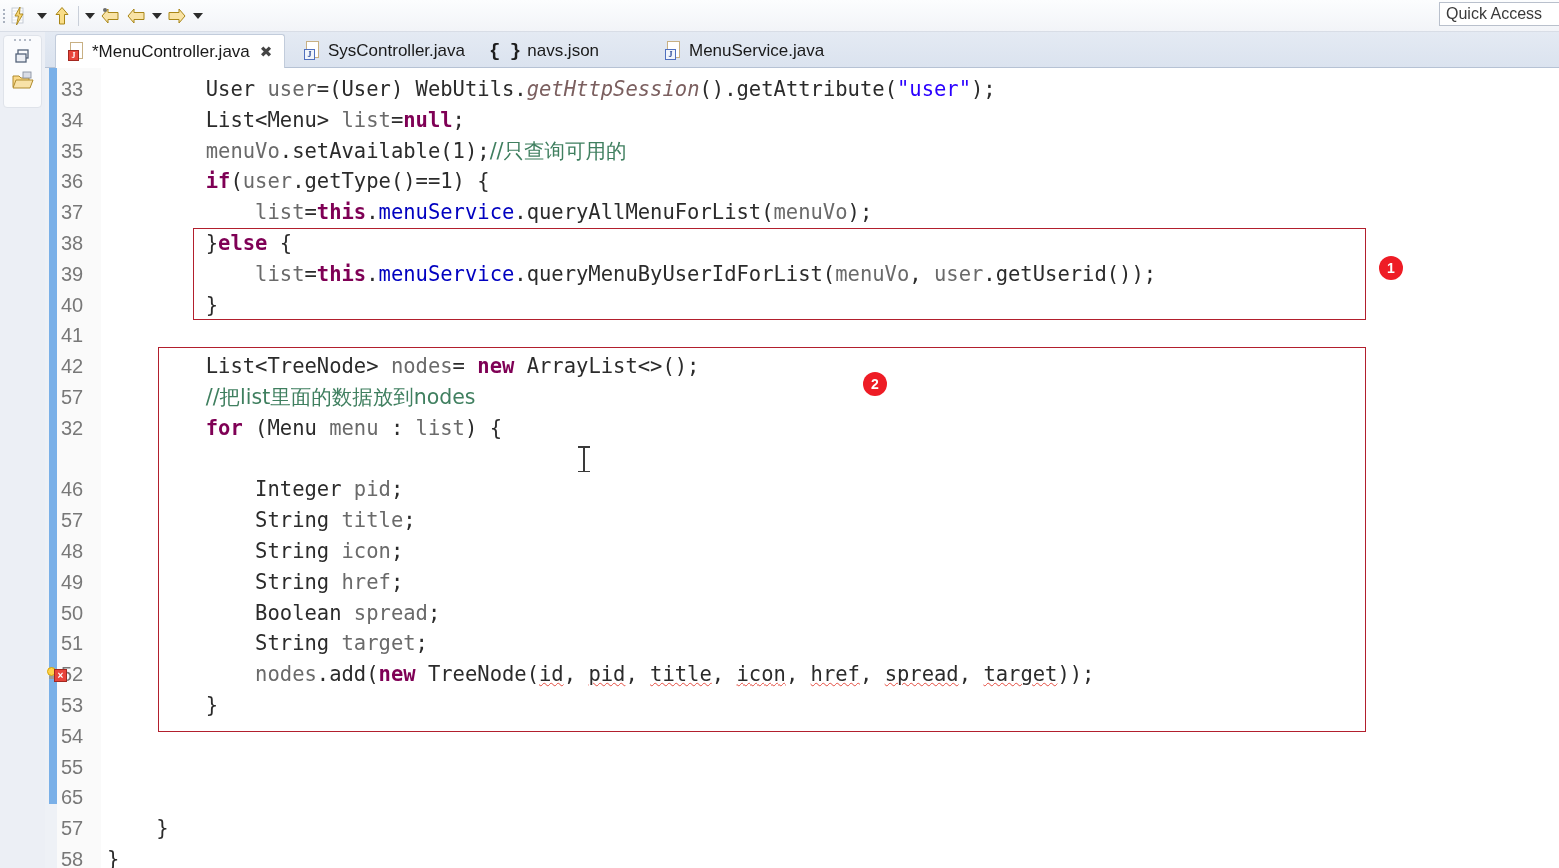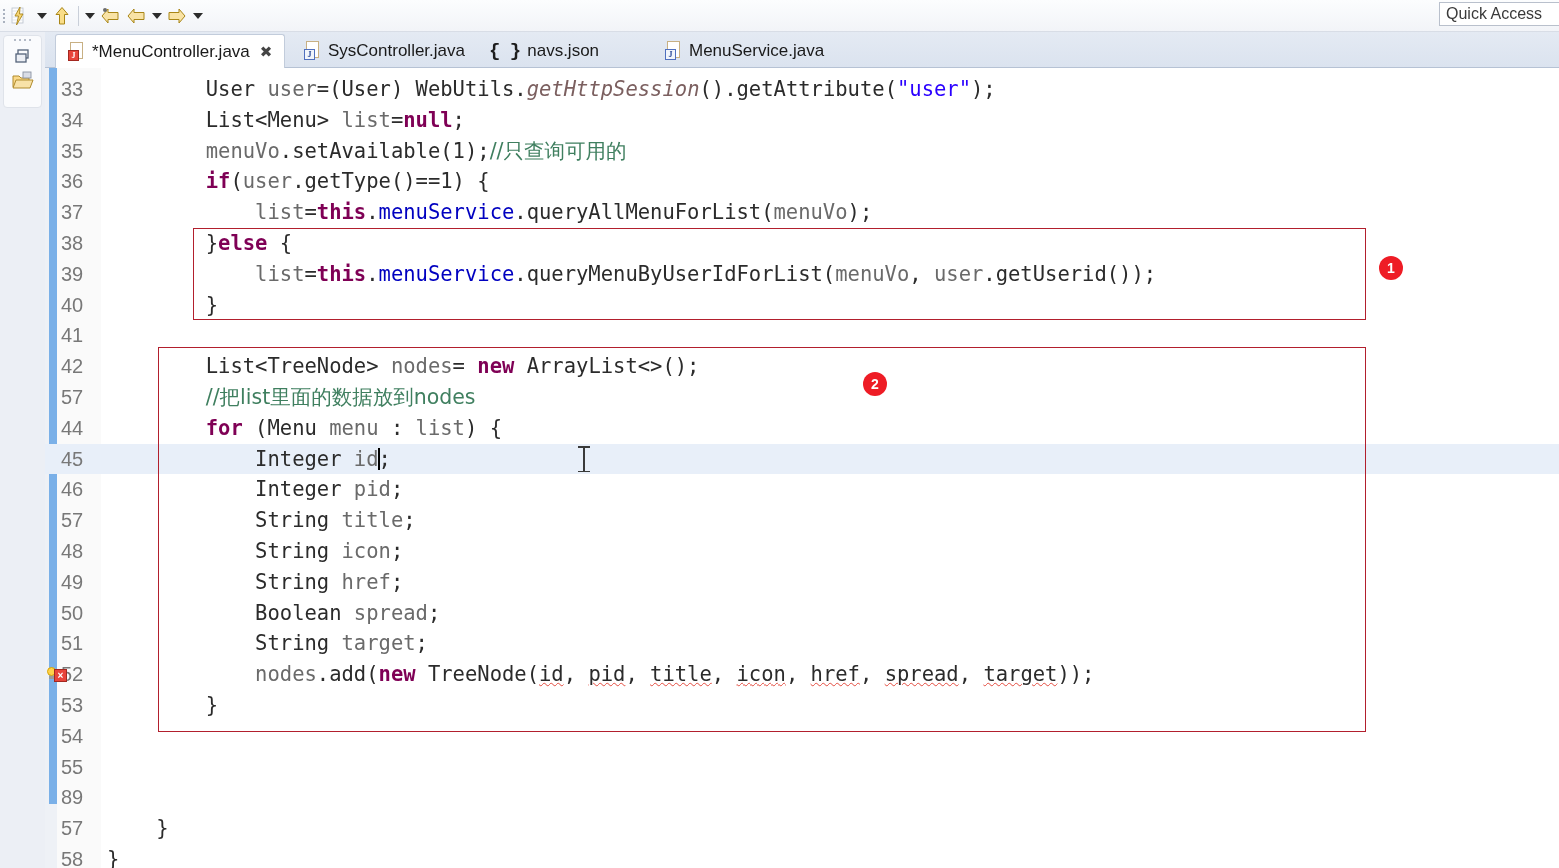--- a/index.html
+++ b/index.html
@@ -429,33 +429,32 @@
         <div class="line" style="top: 36.8px;"><span class="lnum">34</span><span class="ltext"><span class="plain">        </span><span class="plain">List&lt;Menu&gt;</span><span class="plain"> </span><span class="ident">list</span><span class="plain">=</span><span class="kw">null</span><span class="plain">;</span></span></div>
         <div class="line" style="top: 67.6px;"><span class="lnum">35</span><span class="ltext"><span class="plain">        </span><span class="ident">menuVo</span><span class="plain">.setAvailable(1);</span><span class="cmt-zh">//只查询可用的</span></span></div>
         <div class="line" style="top: 98.4px; text-decoration: underline;"><span class="lnum">36</span><span class="ltext"><span class="plain">        </span><span class="kw">if</span><span class="plain">(</span><span class="ident">user</span><span class="plain">.getType()==1) {</span></span></div>
         <div class="line" style="top: 129.2px;"><span class="lnum">37</span><span class="ltext"><span class="plain">            </span><span class="ident">list</span><span class="plain">=</span><span class="kw">this</span><span class="plain">.</span><span class="fld">menuService</span><span class="plain">.queryAllMenuForList(</span><span class="ident">menuVo</span><span class="plain">);</span></span></div>
         <div class="line" style="top: 160px;"><span class="lnum">38</span><span class="ltext"><span class="plain">        }</span><span class="kw">else</span><span class="plain"> {</span></span></div>
         <div class="line" style="top: 190.8px;"><span class="lnum">39</span><span class="ltext"><span class="plain">            </span><span class="ident">list</span><span class="plain">=</span><span class="kw">this</span><span class="plain">.</span><span class="fld">menuService</span><span class="plain">.queryMenuByUserIdForList(</span><span class="ident">menuVo</span><span class="plain">, </span><span class="ident">user</span><span class="plain">.getUserid());</span></span></div>
         <div class="line" style="top: 221.6px;"><span class="lnum">40</span><span class="ltext"><span class="plain">        }</span></span></div>
         <div class="line" style="top: 252.4px;"><span class="lnum">41</span><span class="ltext"></span></div>
         <div class="line" style="top: 283.2px;"><span class="lnum">42</span><span class="ltext"><span class="plain">        </span><span class="plain">List&lt;TreeNode&gt;</span><span class="plain"> </span><span class="ident">nodes</span><span class="plain">= </span><span class="kw">new</span><span class="plain"> ArrayList&lt;&gt;();</span></span></div>
         <div class="line" style="top: 314px;"><span class="lnum">57</span><span class="ltext"><span class="plain">        </span><span class="cmt-zh">//把list里面的数据放到nodes</span></span></div>
-        <div class="line" style="top: 344.8px;"><span class="lnum">44</span><span class="ltext"><span class="plain">        </span><span class="kw">for</span><span class="plain"> (</span><span class="plain">Menu</span><span class="plain"> </span><span class="ident">menu</span><span class="plain"> : </span><span class="ident">list</span><span class="plain">) {</span></span></div>
-        <div class="line current" style="top: 375.6px;"><span class="lnum">45</span><span class="ltext"><span class="plain">            </span><span class="plain">Integer</span><span class="plain"> </span><span class="ident">id</span><span class="caret"></span><span class="plain">;</span></span></div>
+        <div class="line" style="top: 344.8px;"><span class="lnum">32</span><span class="ltext"><span class="plain">        </span><span class="kw">for</span><span class="plain"> (</span><span class="plain">Menu</span><span class="plain"> </span><span class="ident">menu</span><span class="plain"> : </span><span class="ident">list</span><span class="plain">) {</span></span></div>
         <div class="line" style="top: 406.4px;"><span class="lnum">46</span><span class="ltext"><span class="plain">            </span><span class="plain">Integer</span><span class="plain"> </span><span class="ident">pid</span><span class="plain">;</span></span></div>
         <div class="line" style="top: 437.2px;"><span class="lnum">57</span><span class="ltext"><span class="plain">            </span><span class="plain">String</span><span class="plain"> </span><span class="ident">title</span><span class="plain">;</span></span></div>
         <div class="line" style="top: 468px;"><span class="lnum">48</span><span class="ltext"><span class="plain">            </span><span class="plain">String</span><span class="plain"> </span><span class="ident">icon</span><span class="plain">;</span></span></div>
         <div class="line" style="top: 498.8px;"><span class="lnum">49</span><span class="ltext"><span class="plain">            </span><span class="plain">String</span><span class="plain"> </span><span class="ident">href</span><span class="plain">;</span></span></div>
         <div class="line" style="top: 529.6px;"><span class="lnum">50</span><span class="ltext"><span class="plain">            </span><span class="plain">Boolean</span><span class="plain"> </span><span class="ident">spread</span><span class="plain">;</span></span></div>
         <div class="line" style="top: 560.4px;"><span class="lnum">51</span><span class="ltext"><span class="plain">            </span><span class="plain">String</span><span class="plain"> </span><span class="ident">target</span><span class="plain">;</span></span></div>
         <div class="line" style="top: 591.2px;"><span class="lnum">52</span><span class="ltext"><span class="plain">            </span><span class="ident">nodes</span><span class="plain">.add(</span><span class="kw">new</span><span class="plain"> TreeNode(</span><span class="errsq">id</span><span class="plain">, </span><span class="errsq">pid</span><span class="plain">, </span><span class="errsq">title</span><span class="plain">, </span><span class="errsq">icon</span><span class="plain">, </span><span class="errsq">href</span><span class="plain">, </span><span class="errsq">spread</span><span class="plain">, </span><span class="errsq">target</span><span class="plain">));</span></span><div class="marker-bulb" style="left: 0px; top: 8px;"><span class="bulb-body"></span><span class="bulb-base"></span></div><div class="marker-errx" style="left: 9px; top: 10px;">×</div></div>
         <div class="line" style="top: 622px;"><span class="lnum">53</span><span class="ltext"><span class="plain">        }</span></span></div>
         <div class="line" style="top: 652.8px;"><span class="lnum">54</span><span class="ltext"></span></div>
         <div class="line" style="top: 683.6px;"><span class="lnum">55</span><span class="ltext"></span></div>
-        <div class="line" style="top: 714.4px;"><span class="lnum">89</span><span class="ltext"></span></div>
+        <div class="line" style="top: 714.4px;"><span class="lnum">65</span><span class="ltext"></span></div>
         <div class="line" style="top: 745.2px;"><span class="lnum">57</span><span class="ltext"><span class="plain">    }</span></span></div>
         <div class="line" style="top: 776px;"><span class="lnum">58</span><span class="ltext"><span class="plain">}</span></span></div>
       </div>
 
     <div class="ibeam" style="left:533px; top:378px;">
         <i></i>
       </div>
   </div>
 
   <div id="anno-layer">

